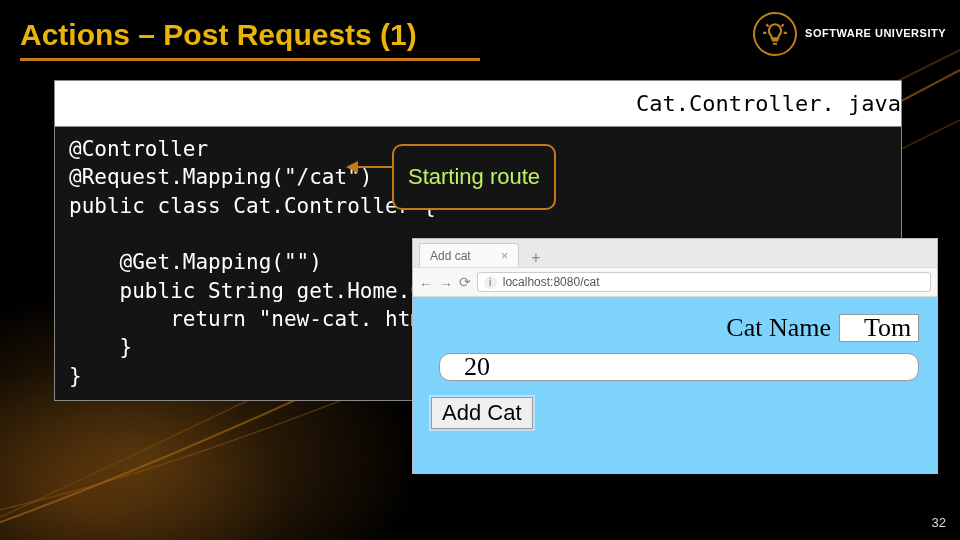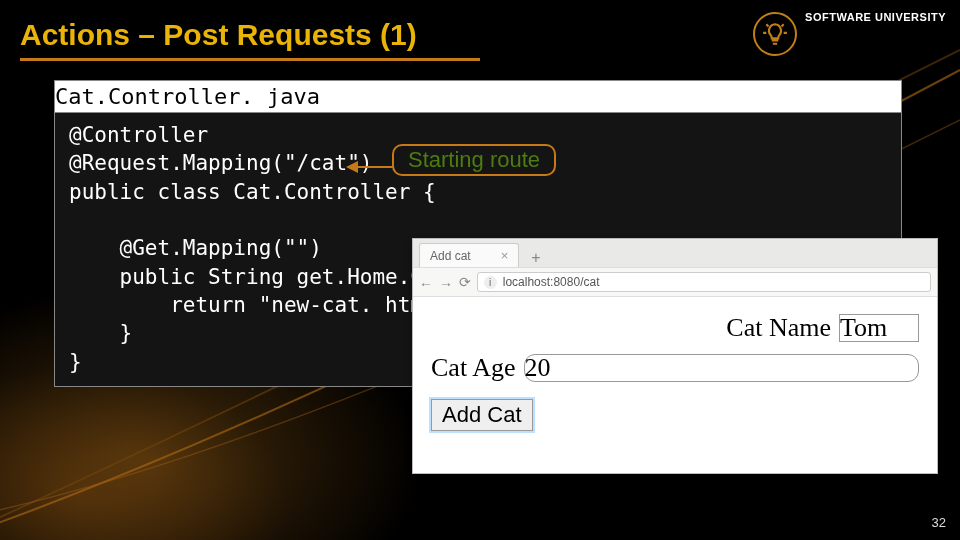--- a/index.html
+++ b/index.html
@@ -22,57 +22,57 @@
     position:absolute; top:18px; left:20px;
     color:#eab308; font-weight:700; font-size:30px;
   }
   .title-underline {
     position:absolute; top:58px; left:20px; width:460px; height:3px;
     background:#c57a17;
   }
   
   .logo {
     position:absolute; top:12px; right:14px;
-    display:flex; align-items:flex-start; gap:8px;
+    display:flex; align-items:center; gap:8px;
   }
   .logo-bulb {
     width:44px;height:44px;border:2px solid #c17f19;border-radius:50%;
     display:flex;align-items:center;justify-content:center;color:#c17f19;
   }
   .logo-text { color:#fff; line-height:1.05; }
   .logo-text .l1{font-size:11px;font-weight:700;letter-spacing:.5px;}
   .logo-text .l2{font-size:15px;font-weight:700;letter-spacing:.5px;}
   
   .card {
     position:absolute; top:80px; left:54px; width:848px;
     background:#141414; border:1px solid #888;
   }
   .card-header{
-    background:#fff; color:#000; text-align:left;
+    background:#fff; color:#000; text-align:right;
     font-family: Consolas, monospace; font-size:22px;
-    padding:3px 0; border-bottom:1px solid #888;
+    padding:10px 0; border-bottom:1px solid #888;
   }
   .code {
     padding:8px 14px 10px 14px;
     font-family: Consolas, monospace;
     color:#fff; font-size:21px; line-height:1.35;
     white-space:pre;
   }
   .callout {
     position:absolute; top:144px; left:392px;
     background:#141414; border:2px solid #c57a17; border-radius:10px;
-    color:#4d7c0f; font-size:22px; padding:1px 14px;
+    color:#bef264; font-size:22px; padding:18px 14px;
   }
   .callout-arrow {
     position:absolute; top:159px; left:346px;
   }
   
   .browser {
     position:absolute; top:238px; left:412px; width:526px; height:236px;
-    background:#ffffff; border:1px solid #bbb;
+    background:#7dd3fc; border:1px solid #bbb;
     box-shadow:0 2px 6px rgba(0,0,0,.4);
     font-family: "Segoe UI", Arial, sans-serif;
   }
   .tabbar{
     background:#e9e9e8; height:28px; display:flex; align-items:flex-end;
   }
   .tab{
     background:#fafafa; border:1px solid #ccc; border-bottom:none;
     border-radius:3px 3px 0 0; margin-left:6px; height:24px;
     padding:0 10px; display:flex; align-items:center; gap:30px;
@@ -91,21 +91,21 @@
     height:20px; padding:0 6px; display:flex; align-items:center; gap:6px;
     font-size:12px; color:#555;
   }
   .urlbox .info{background:#eee;border-radius:50%;width:13px;height:13px;
     display:inline-flex;align-items:center;justify-content:center;font-size:10px;color:#666;}
   .page{padding:16px 18px; font-family:"Times New Roman",serif;}
   .row{display:flex;align-items:center;margin-bottom:10px;justify-content:flex-end;}
   .lbl{font-size:26px;color:#000;}
   .field{
     font-size:26px; color:#000; margin-left:8px;
-    border:1px solid #999; padding:0 0; height:28px;
+    border:1px solid #999; padding:0 24px; height:28px;
     display:inline-flex; align-items:center; background:#fff;
   }
   .row2 .field{flex:1;border-radius:11px;}
   .btn{
     margin-top:6px; background:#efefef; border:1px solid #999;
     font-size:22px; padding:2px 10px;
     box-shadow:0 0 0 2px #bde0ff;
   }
   .pagenum{
     position:absolute; bottom:10px; right:14px;
@@ -173,21 +173,20 @@
     </div>
   </div>
   <div class="page">
     <div class="row">
       <span class="lbl">Cat Name</span>
       <span class="field" style="width:80px">
           <span>Tom</span>
         </span>
     </div>
     <div class="row row2">
-      <span class="lbl">Cat Age</span>
       <span class="field">
           <span>20</span>
         </span>
     </div>
     <button class="btn">Add Cat</button>
   </div>
 </div>
 
 <div class="pagenum">32</div>
 

